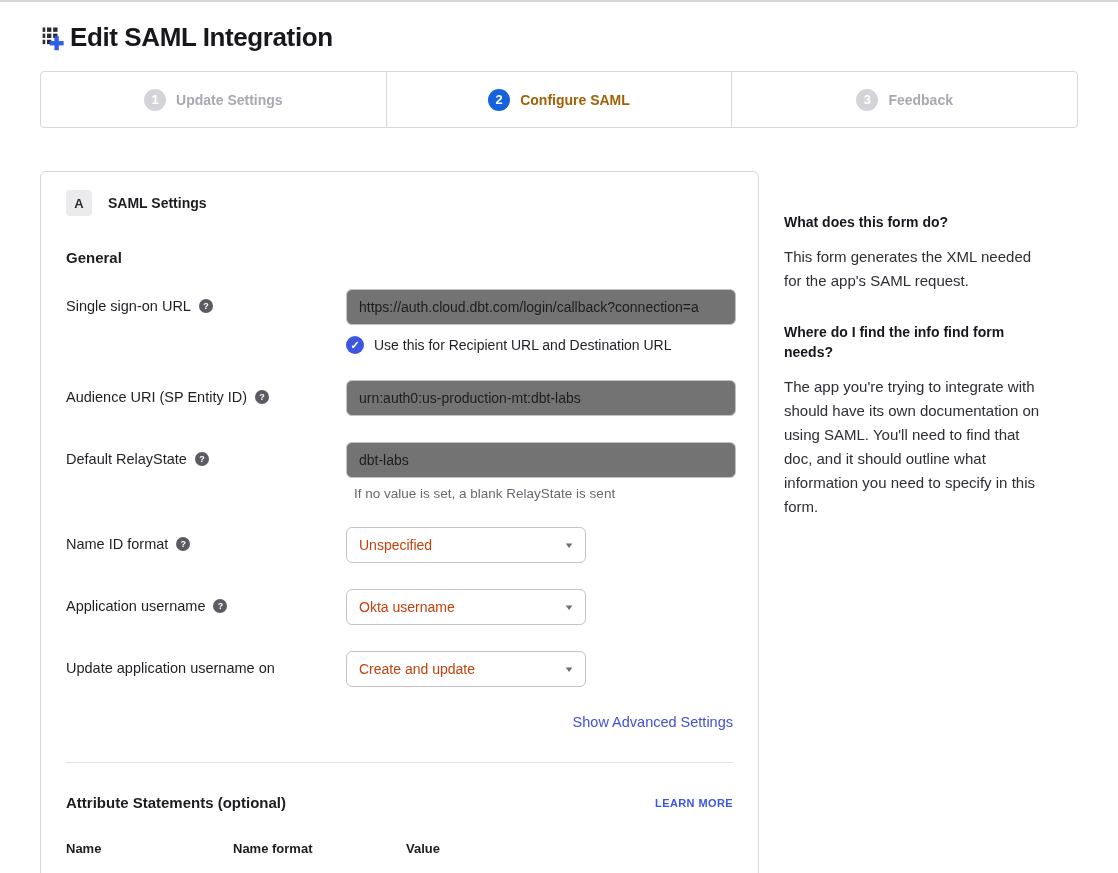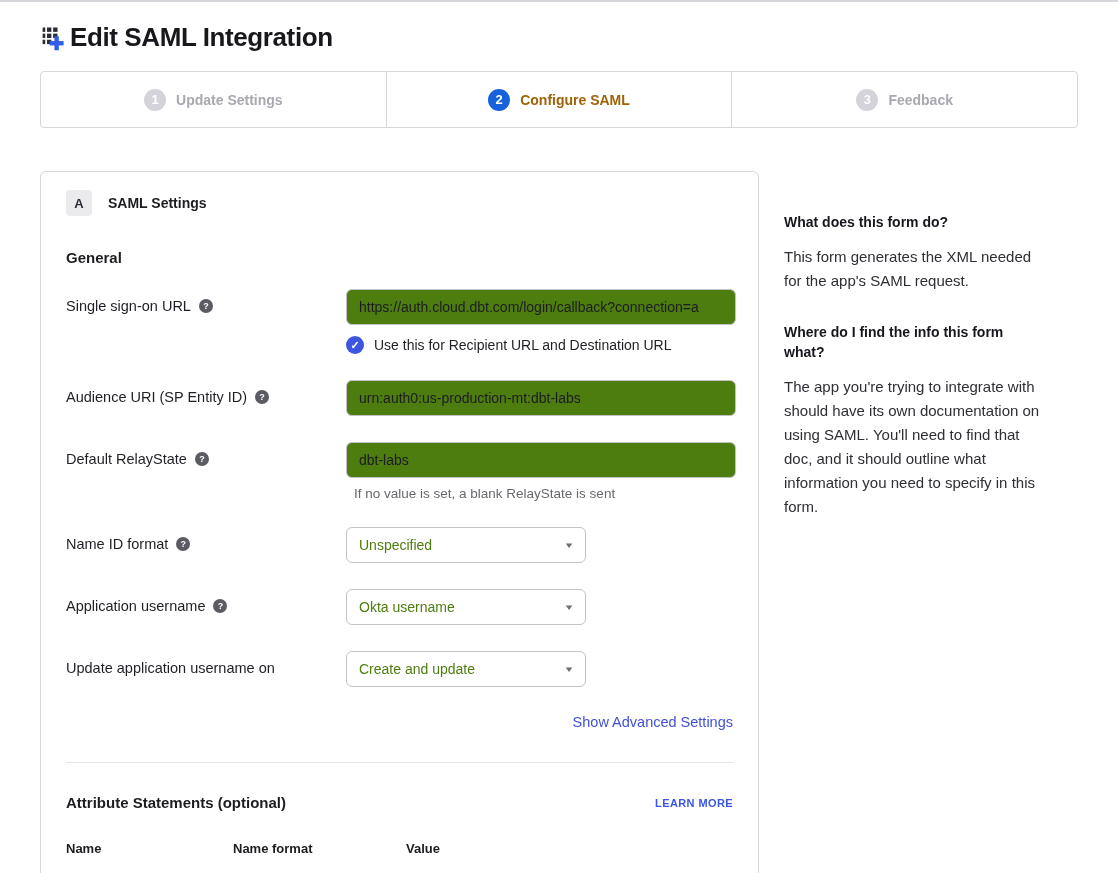--- a/index.html
+++ b/index.html
@@ -39,31 +39,31 @@
 
   .section-heading { margin-top:33px; font-size:15px; font-weight:700; }
 
   .form { margin-top:23px; }
   .form-row { display:grid; grid-template-columns:280px 390px; margin-bottom:26px; align-items:start; }
   .field-label { padding-top:9px; display:flex; align-items:center; gap:8px; font-size:14.5px; color:#1f1f25; }
   .help-icon { width:14px; height:14px; border-radius:50%; background:#5b5b63; color:#fff;
                display:inline-flex; align-items:center; justify-content:center;
                font-size:9px; font-weight:700; cursor:pointer; flex:0 0 auto; }
   .text-input { width:100%; height:36px; border:1px solid #c2c2c8; border-radius:6px; padding:0 12px;
-                font-size:14px; color:#1d1d21; font-family:"Liberation Sans", sans-serif; background:#4d7c0f;
+                font-size:14px; color:#1d1d21; font-family:"Liberation Sans", sans-serif; background:#737373;
                 white-space:nowrap; overflow:hidden; }
   .checkbox-row { margin-top:11px; display:flex; align-items:center; gap:10px; }
   .checkbox { width:18px; height:18px; border-radius:50%; background:#3d56e2; color:#fff;
               display:flex; align-items:center; justify-content:center; font-size:11px; font-weight:700; cursor:pointer; }
   .checkbox-label { font-size:14px; color:#1f1f25; }
   .hint { margin-top:8px; font-size:13.5px; color:#68686f;margin-left:8px; }
 
   .select { width:240px; height:36px; border:1px solid #c2c2c8; border-radius:6px; background:#fff;
             display:flex; align-items:center; justify-content:space-between; padding:0 12px; cursor:pointer; }
-  .select-value { font-size:14px; color:#4d7c0f; }
+  .select-value { font-size:14px; color:#c2410c; }
   .caret { font-size:8px; color:#6e6e78; transform:scaleX(1.4); }
 
   .advanced-row { text-align:right; margin-top:15px; }
   .link { color:#4150d8; font-size:14.5px; text-decoration:none; cursor:pointer;margin-left:32px; }
 
   .divider { margin-top:31px; border:none; border-top:1px solid #e4e4e8; }
 
   .attr-heading-row { margin-top:31px; display:flex; justify-content:space-between; align-items:center; }
   .attr-heading { font-size:15px; font-weight:700; }
   .learn-more { font-size:11px; font-weight:700; letter-spacing:0.4px; color:#3b55e6; text-decoration:none; cursor:pointer; }
@@ -215,18 +215,18 @@
         <span>Name</span>
         <span>Name format</span>
         <span>Value</span>
       </div>
 
     </div>
 
     <div class="side-help">
       <div class="side-q">What does this form do?</div>
       <div class="side-a">This form generates the XML needed for the app's SAML request.</div>
-      <div class="side-q">Where do I find the info this form what?</div>
+      <div class="side-q">Where do I find the info find form needs?</div>
       <div class="side-a">The app you're trying to integrate with should have its own documentation on using SAML. You'll need to find that doc, and it should outline what information you need to specify in this form.</div>
     </div>
 
   </div>
 </div>
 
 </body></html>

